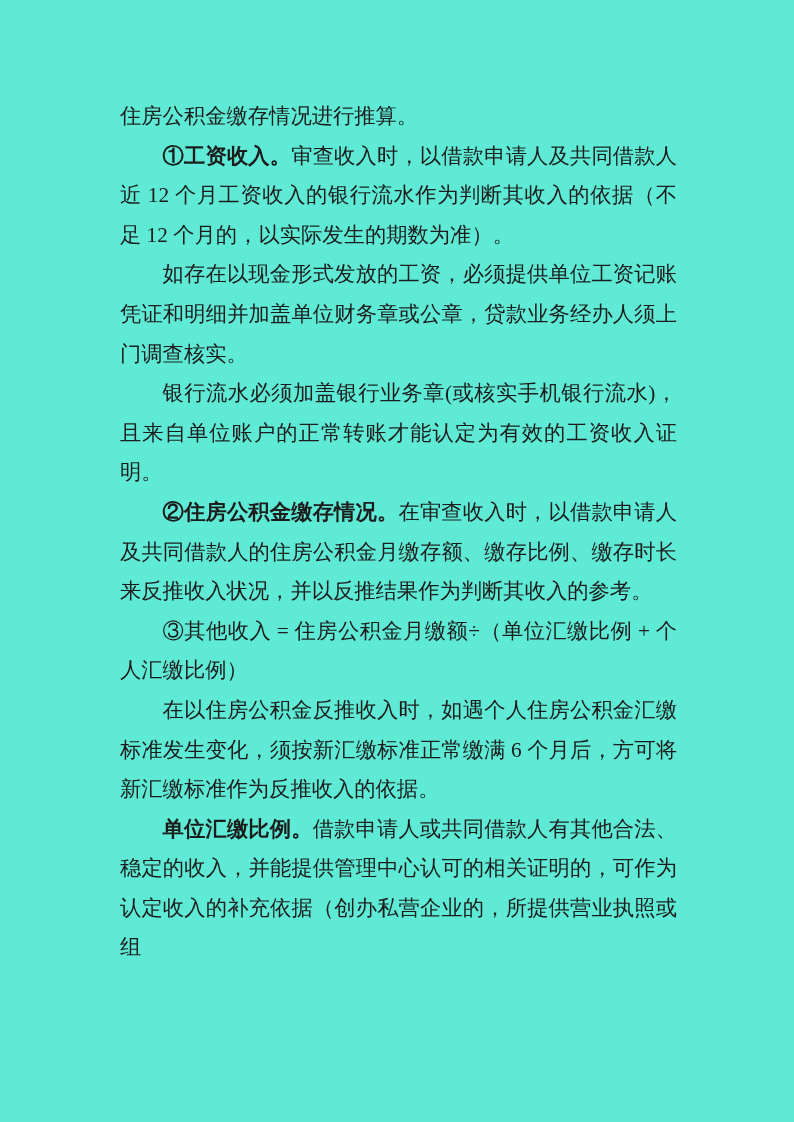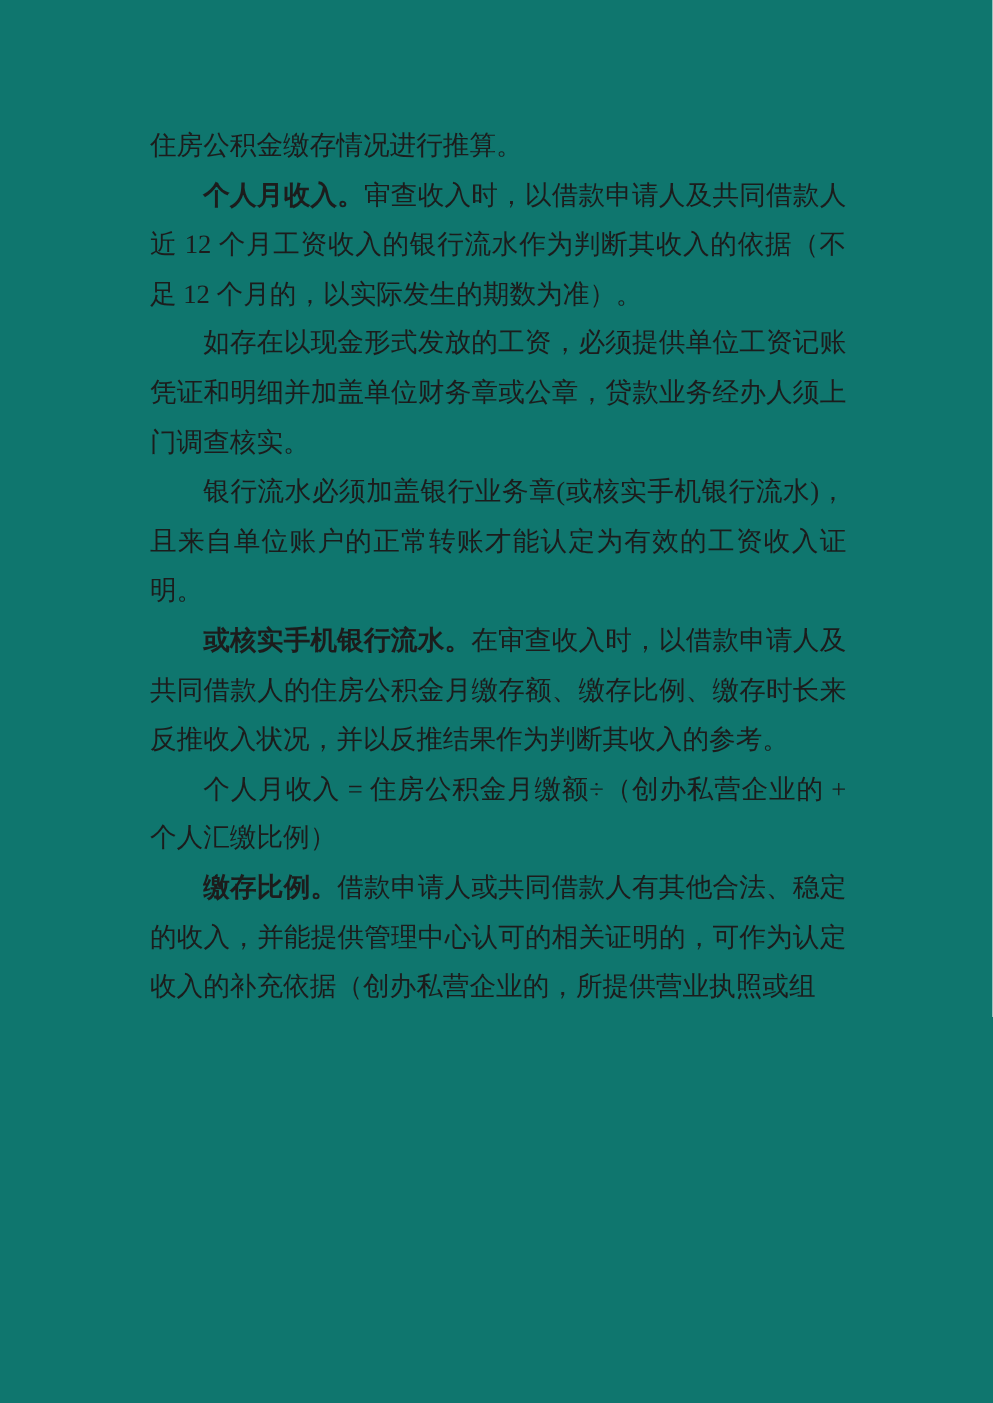--- a/index.html
+++ b/index.html
@@ -4,21 +4,21 @@
 <style>
   html, body {
     margin: 0;
     padding: 0;
     background: #ffffff;
   }
   .page {
     position: relative;
     width: 794px;
     height: 1122px;
-    background: #0f766e;
+    background: #5eead4;
     box-sizing: border-box;
     padding: 97px 117px 0 120px;
     overflow: hidden;
     color: #1c1c1c;
     font-family: "Liberation Serif", "DejaVu Serif", serif;
     font-size: 21.3px;
     line-height: 39.6px;
   }
   .body-text p {
     margin: 0;
@@ -36,28 +36,29 @@
   }
 </style>
 </head>
 <body>
 
 <div class="page">
   <div class="body-text">
 
     <p class="continuation"><span class="lead"></span><span>住房公积金缴存情况进行推算。</span></p>
 
-    <p><span class="lead">个人月收入。</span><span>审查收入时，以借款申请人及共同借款人近 12 个月工资收入的银行流水作为判断其收入的依据（不足 12 个月的，以实际发生的期数为准）。</span></p>
+    <p><span class="lead">①工资收入。</span><span>审查收入时，以借款申请人及共同借款人近 12 个月工资收入的银行流水作为判断其收入的依据（不足 12 个月的，以实际发生的期数为准）。</span></p>
 
     <p><span class="lead"></span><span>如存在以现金形式发放的工资，必须提供单位工资记账凭证和明细并加盖单位财务章或公章，贷款业务经办人须上门调查核实。</span></p>
 
     <p><span class="lead"></span><span>银行流水必须加盖银行业务章(或核实手机银行流水)，且来自单位账户的正常转账才能认定为有效的工资收入证明。</span></p>
 
-    <p><span class="lead">或核实手机银行流水。</span><span>在审查收入时，以借款申请人及共同借款人的住房公积金月缴存额、缴存比例、缴存时长来反推收入状况，并以反推结果作为判断其收入的参考。</span></p>
+    <p><span class="lead">②住房公积金缴存情况。</span><span>在审查收入时，以借款申请人及共同借款人的住房公积金月缴存额、缴存比例、缴存时长来反推收入状况，并以反推结果作为判断其收入的参考。</span></p>
 
 
-    <p><span class="lead"></span><span>个人月收入 = 住房公积金月缴额÷（创办私营企业的 + 个人汇缴比例）</span></p>
+    <p><span class="lead"></span><span>③其他收入 = 住房公积金月缴额÷（单位汇缴比例 + 个人汇缴比例）</span></p>
 
+    <p><span class="lead"></span><span>在以住房公积金反推收入时，如遇个人住房公积金汇缴标准发生变化，须按新汇缴标准正常缴满 6 个月后，方可将新汇缴标准作为反推收入的依据。</span></p>
 
-    <p><span class="lead">缴存比例。</span><span>借款申请人或共同借款人有其他合法、稳定的收入，并能提供管理中心认可的相关证明的，可作为认定收入的补充依据（创办私营企业的，所提供营业执照或组</span></p>
+    <p><span class="lead">单位汇缴比例。</span><span>借款申请人或共同借款人有其他合法、稳定的收入，并能提供管理中心认可的相关证明的，可作为认定收入的补充依据（创办私营企业的，所提供营业执照或组</span></p>
 
   </div>
 </div>
 
 </body></html>

